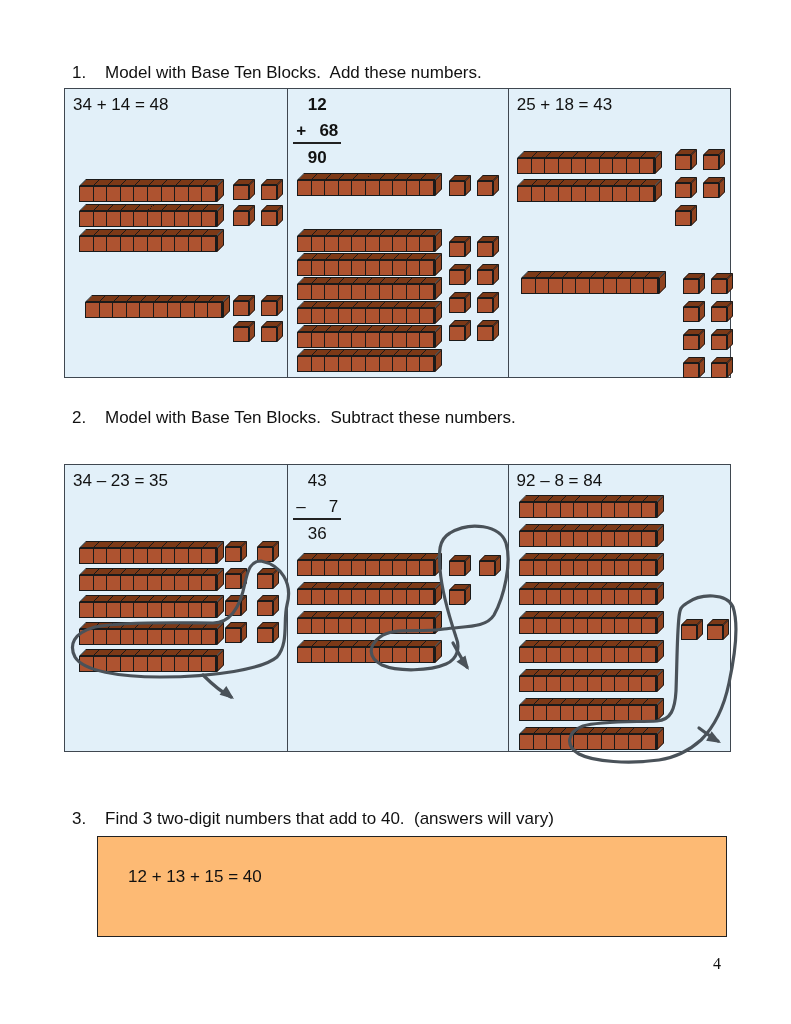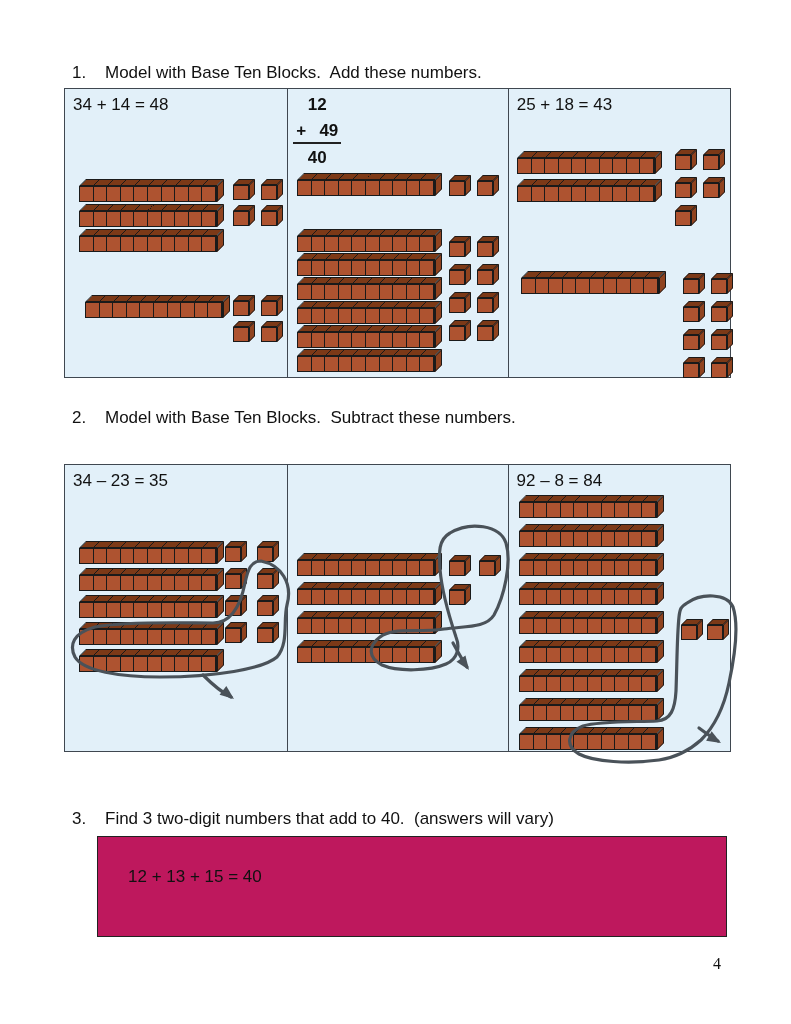--- a/index.html
+++ b/index.html
@@ -38,21 +38,21 @@
   .cube{position:absolute;width:22px;height:21px;}
   .cube-front{position:absolute;left:0;top:6px;width:16px;height:15px;box-sizing:border-box;border:1px solid var(--ol);background:var(--bf);}
   .cube-top{position:absolute;left:0;top:0;width:16px;height:6px;box-sizing:border-box;border:1px solid var(--ol);background:var(--bt);
     transform:skewX(-45deg);transform-origin:0 100%;}
   .cube-side{position:absolute;left:16px;top:6px;width:6px;height:15px;box-sizing:border-box;border:1px solid var(--ol);background:var(--bs);
     transform:skewY(-45deg);transform-origin:0 0;}
   .lasso-svg{position:absolute;left:0;top:0;overflow:visible;pointer-events:none;z-index:5;}
   .lasso-svg path.loop{fill:none;stroke:var(--lasso);stroke-width:3.2;stroke-linecap:round;}
   .lasso-svg path.shaft{fill:none;stroke:var(--lasso);stroke-width:3.2;stroke-linecap:round;}
   .lasso-svg path.head{fill:var(--lasso);stroke:none;}
-  .answer-box{position:absolute;left:97px;top:836px;width:630px;height:101px;border:1.6px solid #222;box-sizing:border-box;background:#be185d;}
+  .answer-box{position:absolute;left:97px;top:836px;width:630px;height:101px;border:1.6px solid #222;box-sizing:border-box;background:#fdba74;}
   .answer-text{position:absolute;left:30px;top:30px;font-size:17px;white-space:pre;}
   .page-number{position:absolute;left:700px;top:955px;width:34px;text-align:center;
     font-family:"Liberation Serif", serif;font-size:16px;}
 </style>
 </head>
 <body>
 
 <div class="phead" style="top:63px">
   <span class="pnum">1.</span>
   <span class="ptext">Model with Base Ten Blocks.  Add these numbers.</span>
@@ -120,23 +120,23 @@
         <div class="cube-top"></div>
         <div class="cube-front"></div>
         <div class="cube-side"></div>
       </div>
     </div>
     <div class="panel" style="width: 221px; font-weight: bold;">
       <div class="stack">
         <div class="srow s1">12</div>
         <div class="srow s2">
           <span>+</span>
-          <span>49</span>
+          <span>68</span>
         </div>
-        <div class="srow s3">40</div>
+        <div class="srow s3">90</div>
       </div>
       <div class="rod" style="left: 9px; top: 84px;">
         <div class="rod-top"></div>
         <div class="rod-front"></div>
         <div class="rod-side"></div>
       </div>
       <div class="cube" style="left: 161px; top: 86px;">
         <div class="cube-top"></div>
         <div class="cube-front"></div>
         <div class="cube-side"></div>
@@ -375,20 +375,28 @@
         <div class="cube-front"></div>
         <div class="cube-side"></div>
       </div>
       <svg class="lasso-svg" width="240" height="330">
         <path class="loop" d="M 196 96 C 216 100, 228 118, 222 140 C 218 156, 224 178, 212 192 C 198 204, 150 212, 95 212 C 55 212, 18 206, 10 192 C 4 180, 8 168, 30 162 C 60 156, 120 158, 148 158 C 168 158, 176 138, 180 118 C 183 104, 186 96, 196 96 Z"></path>
         <path class="shaft" d="M 138 210 C 150 222, 158 228, 166 232"></path>
         <path class="head" d="M0 0 L-14 -5.5 L-14 5.5 Z" transform="translate(169,234) rotate(38)"></path>
       </svg>
     </div>
     <div class="panel" style="width: 221px;">
+      <div class="stack">
+        <div class="srow s1">43</div>
+        <div class="srow s2">
+          <span>–</span>
+          <span>7</span>
+        </div>
+        <div class="srow s3">36</div>
+      </div>
       <div class="rod" style="left: 9px; top: 88px;">
         <div class="rod-top"></div>
         <div class="rod-front"></div>
         <div class="rod-side"></div>
       </div>
       <div class="rod" style="left: 9px; top: 117px;">
         <div class="rod-top"></div>
         <div class="rod-front"></div>
         <div class="rod-side"></div>
       </div>

